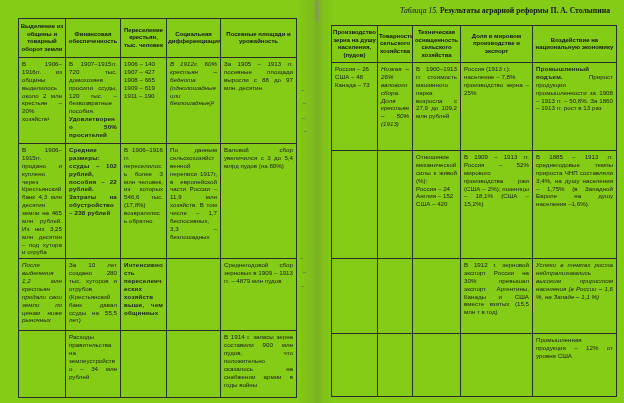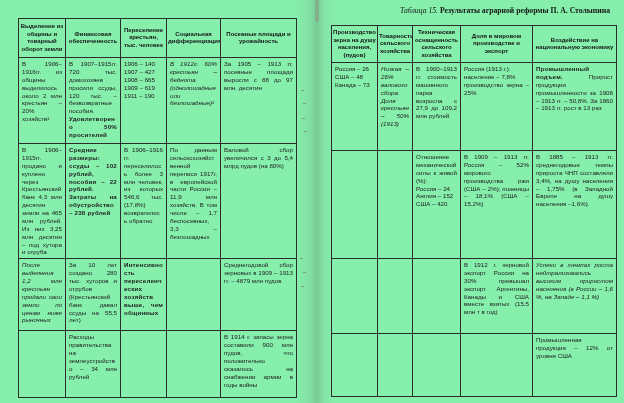--- a/index.html
+++ b/index.html
@@ -1,17 +1,17 @@
 <!DOCTYPE html>
 <html lang="ru"><head>
 <meta charset="utf-8">
 <style>
   html,body{margin:0;padding:0;}
   body{width:624px;height:403px;overflow:hidden;background:#e8e7e3;}
-  .spread{position:relative;width:624px;height:403px;background:#86efac;
+  .spread{position:relative;width:624px;height:403px;background:#84cc16;
           font-family:"Liberation Sans","DejaVu Sans",sans-serif;color:#1c1c1c;}
   
   .spine{position:absolute;left:296px;top:0;width:38px;height:403px;
          background:linear-gradient(90deg,rgba(80,75,70,0) 0%,rgba(80,75,70,0.10) 38%,
                     rgba(80,75,70,0.22) 55%,rgba(80,75,70,0.08) 72%,rgba(80,75,70,0) 100%);}
   .smudge{position:absolute;left:315px;top:0;width:4px;height:22px;background:#8e897f;opacity:.45;border-radius:2px;}
   .speck{position:absolute;width:3px;height:1px;background:#6f6b64;opacity:.6;}
   
   .title{position:absolute;left:331px;top:6px;width:279px;text-align:right;
          font-family:"Liberation Serif","DejaVu Serif",serif;font-size:7.7px;

